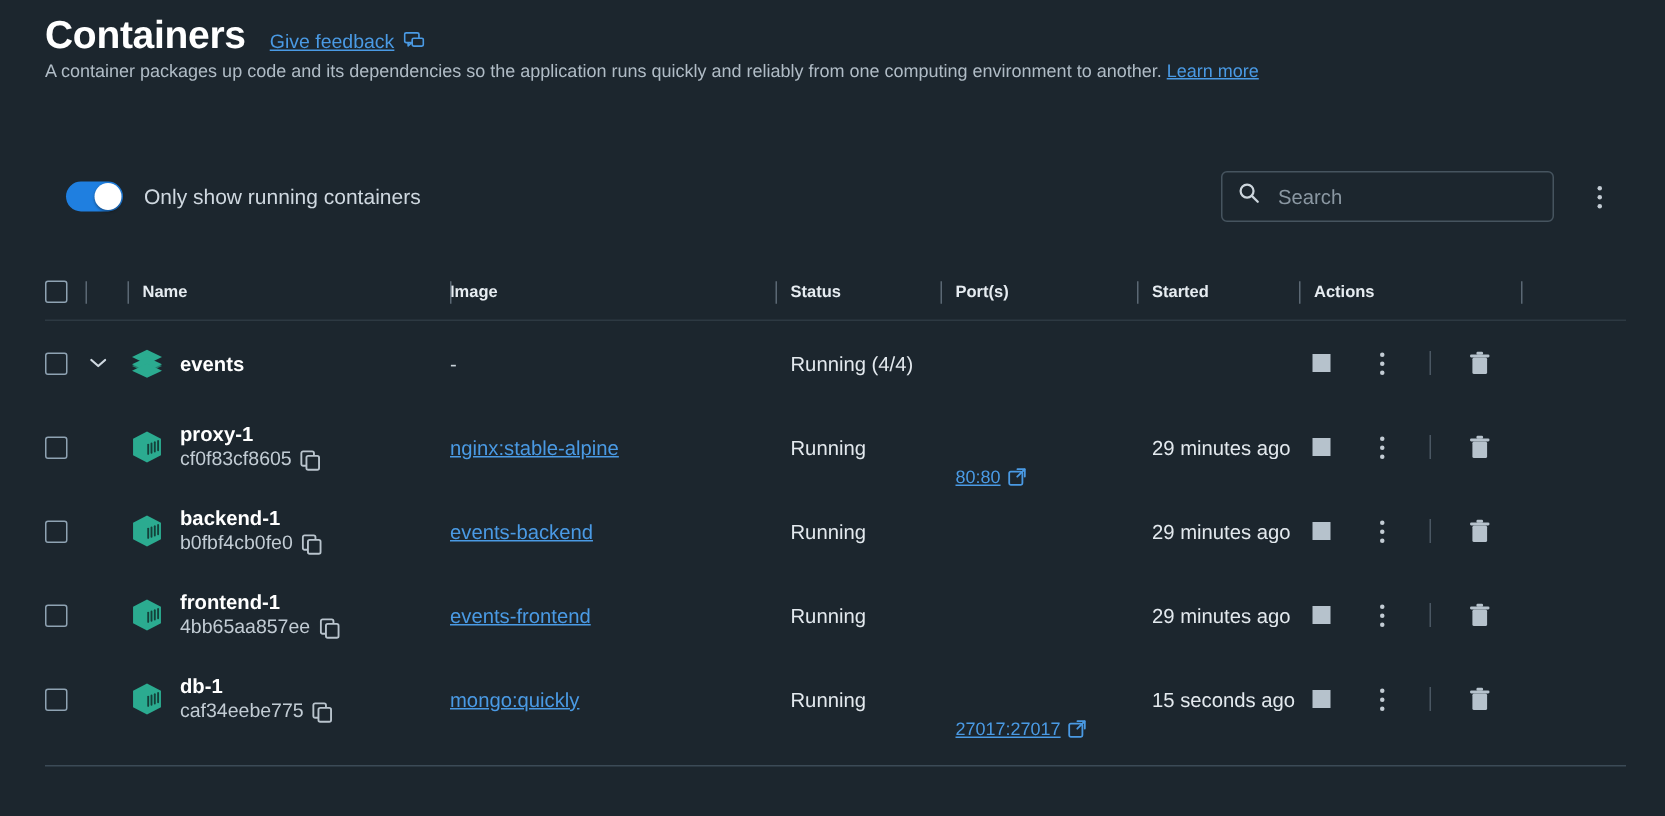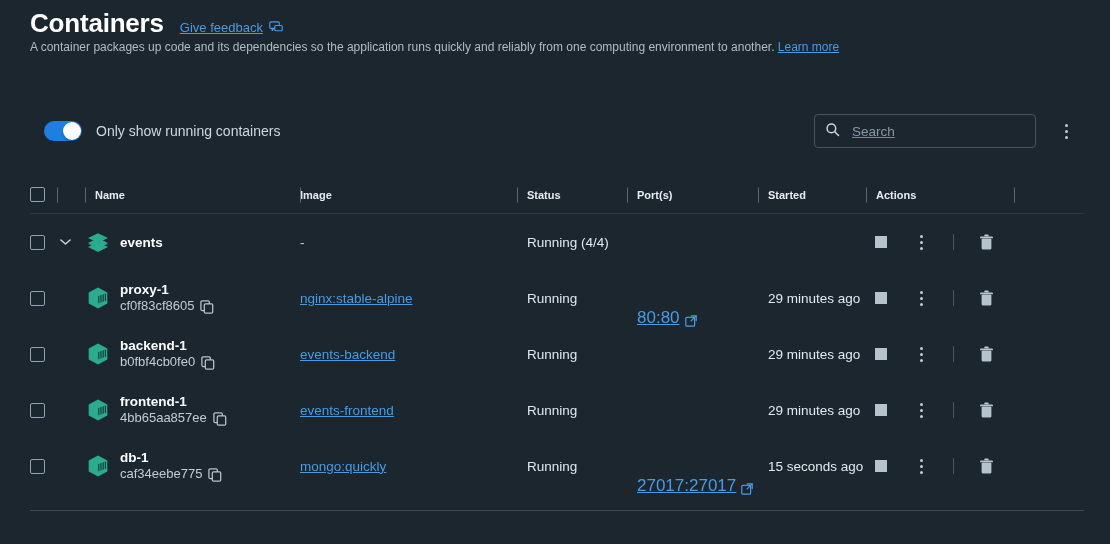--- a/index.html
+++ b/index.html
@@ -53,21 +53,20 @@
   .search-box {
     position: relative; width: 222px; height: 34px;
     border: 1px solid #46545f; border-radius: 4px;
     background: transparent; display: flex; align-items: center;
     padding: 0 10px; gap: 10px;
   }
   .search-box input {
     background: transparent; border: none; outline: none;
     color: #d946ef; font-size: 13.5px; width: 100%;
     font-family: "Liberation Sans", sans-serif;
-    text-decoration: underline;
   }
   .search-box input::placeholder { color: #8a97a2; }
 
   .kebab-btn {
     width: 28px; height: 28px; margin-left: 16px;
     display: flex; flex-direction: column; align-items: center;
     justify-content: center; gap: 3px; cursor: pointer;
   }
   .kebab-btn i { width: 3px; height: 3px; border-radius: 50%; background: #c3ccd4; display: block; }
 
@@ -126,21 +125,21 @@
 
   .grp-name { font-size: 13.5px; font-weight: bold; color: #ffffff; }
   .dash { font-size: 13.5px; color: #c9d2d9; }
 
   .img-link {
     font-size: 13.5px; color: #4a9ae4; text-decoration: underline; cursor: pointer;
     white-space: nowrap;
   }
   .status-txt { font-size: 13.5px; color: #e3e9ee; white-space: nowrap; }
   .port-link {
-    font-size: 17px; color: #4a9ae4; text-decoration: underline; cursor: pointer;
+    font-size: 12px; color: #4a9ae4; text-decoration: underline; cursor: pointer;
     display: inline-flex; align-items: center; gap: 5px; white-space: nowrap; margin-top: 39px;
   }
   .ext-icon { width: 12px; height: 12px; flex: none; }
   .started-cell { overflow: hidden; }
   .started-txt {
     font-size: 13.5px; color: #e3e9ee; white-space: nowrap;
     overflow: hidden; width: 99px; display: block;
   }
 
   .actions-cell { display: flex; align-items: center; }

